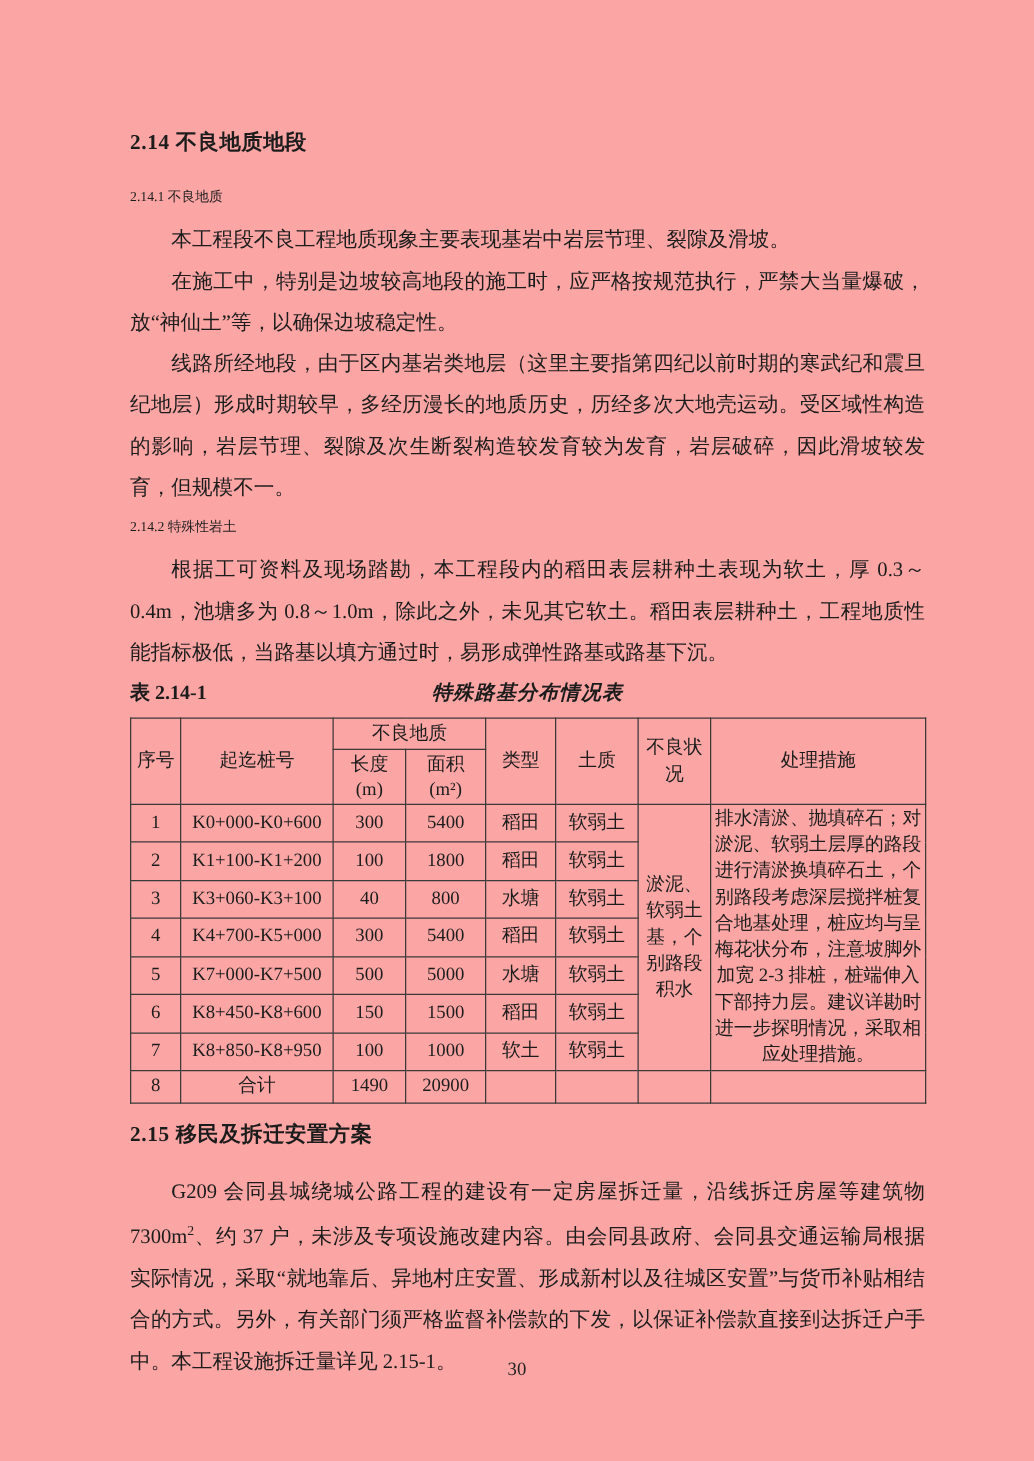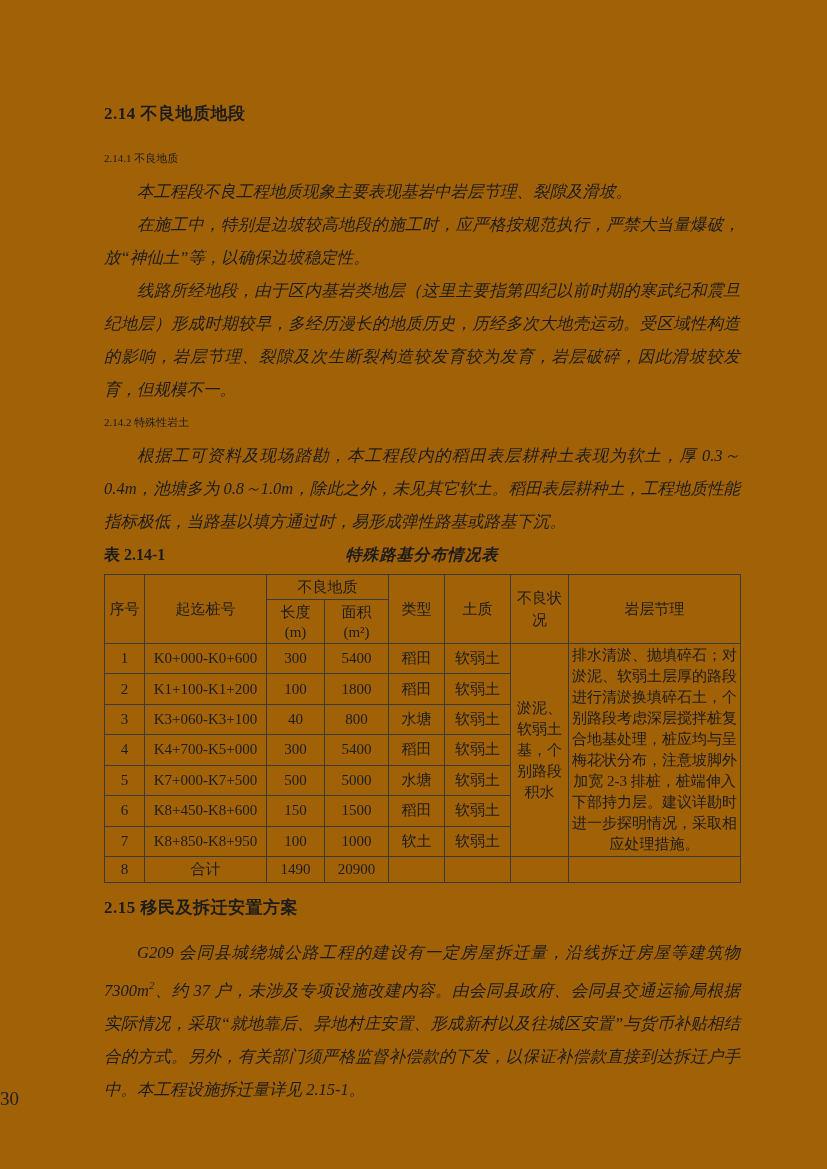--- a/index.html
+++ b/index.html
@@ -2,21 +2,21 @@
 <html><head>
 <meta charset="utf-8">
 <style>
   * { margin: 0; padding: 0; box-sizing: border-box; }
   html, body { background: #ffffff; }
   .page {
     position: relative;
     width: 827px;
     height: 1169px;
     margin: 0 auto;
-    background: #a16207;
+    background: #fca5a5;
     font-family: "Liberation Serif", "DejaVu Serif", serif;
     color: #1c1c1c;
     padding: 97px 87px 0 104px;
     overflow: hidden;
   }
   .content { width: 636px; }
 
   .h-major {
     font-size: 17px;
     font-weight: bold;
@@ -27,21 +27,20 @@
   .h-minor {
     font-size: 11px;
     font-weight: normal;
     line-height: 33px;
   }
   .para {
     font-size: 16.5px;
     line-height: 33px;
     text-align: justify;
     text-indent: 2em;
-    font-style: italic;
   }
   sup { font-size: 11px; }
 
   .table-caption {
     position: relative;
     font-size: 16px;
     font-weight: bold;
     line-height: 30px;
     margin: 2px 0 4px 0;
     height: 30px;
@@ -92,21 +91,22 @@
     padding: 2px 6px;
     vertical-align: top;
   }
   td.bad-cell { line-height: 25px; padding: 0 4px; }
 
   .sec-215 { margin-top: 8px; }
   .page-number {
     position: absolute;
     left: 0; right: 0;
     top: 1088px;
-    font-size: 19px;
+    text-align: center;
+    font-size: 15px;
     color: #222;
   }
 </style>
 </head>
 <body>
 
 <div class="page">
   <div class="content">
 
     <div class="h-major">2.14  不良地质地段</div>
@@ -136,21 +136,21 @@
           <col class="col-treat">
       </colgroup>
       <thead>
         <tr class="hdr-top">
           <th rowspan="2" class="hdr-stack">序号</th>
           <th rowspan="2">起迄桩号</th>
           <th colspan="2">不良地质</th>
           <th rowspan="2">类型</th>
           <th rowspan="2">土质</th>
           <th rowspan="2" class="hdr-stack">不良状况</th>
-          <th rowspan="2">岩层节理</th>
+          <th rowspan="2">处理措施</th>
         </tr>
         <tr class="hdr-bot">
           <th>
             <span class="unit-line">长度</span>
             <span class="unit-line">(m)</span>
           </th>
           <th>
             <span class="unit-line">面积</span>
             <span class="unit-line">(m²)</span>
           </th>

